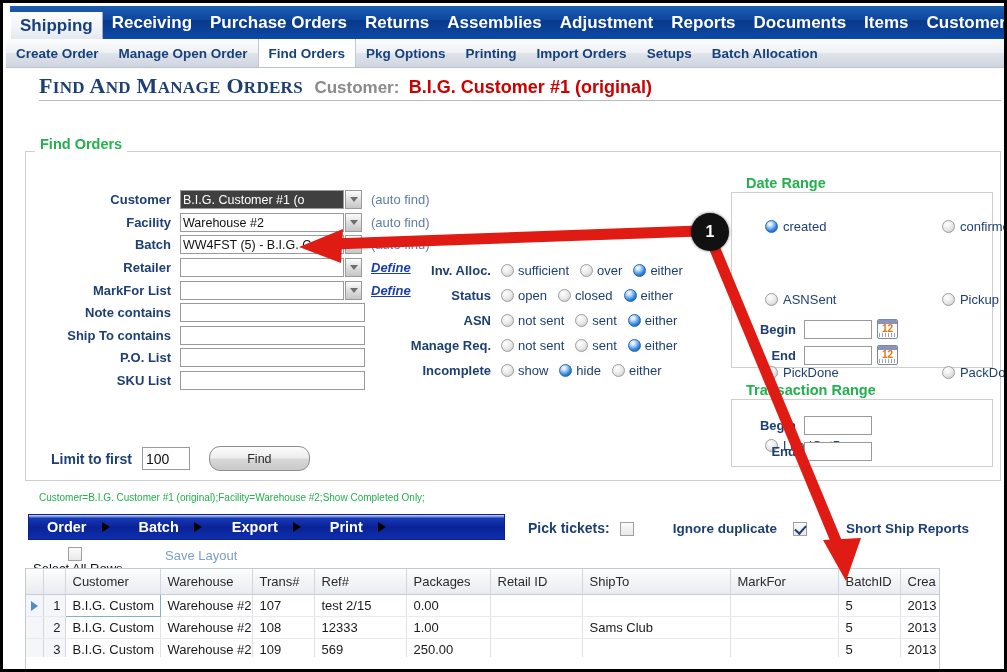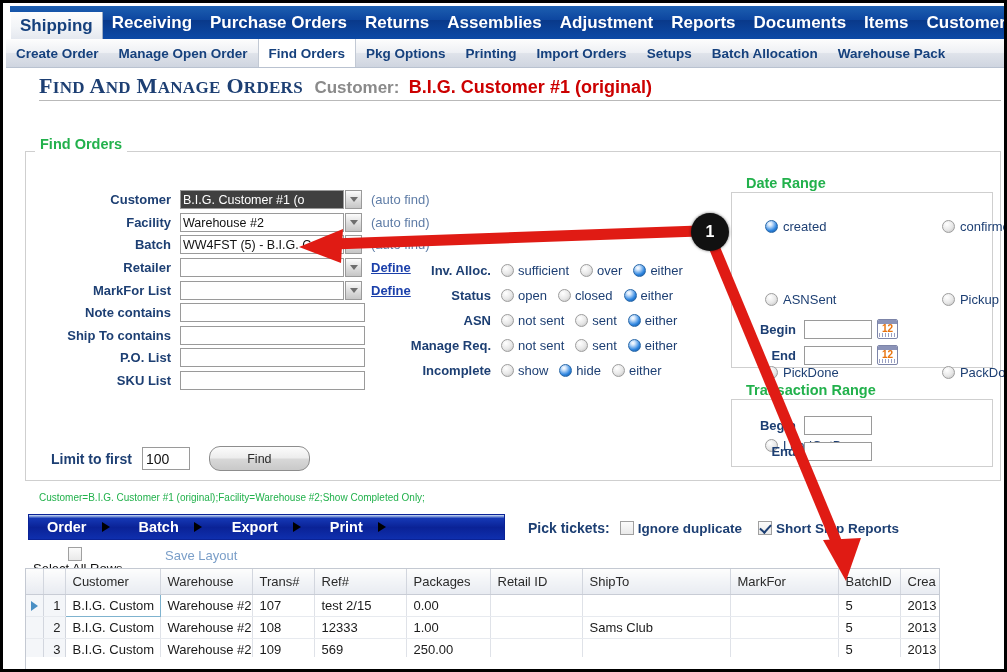--- a/index.html
+++ b/index.html
@@ -108,21 +108,21 @@
     display:flex;align-items:center;justify-content:center;
     cursor:pointer;
   }
   .fdrop .car{
     width:0;height:0;border-left:4px solid transparent;border-right:4px solid transparent;
     border-top:5px solid #6e6e6e;
   }
   .fhint{margin-left:9px;color:#5e7ca6;font-size:13px;white-space:nowrap;}
   .flink{
     margin-left:9px;color:#1a3faa;font-size:13px;font-weight:bold;
-    text-decoration:underline;cursor:pointer;white-space:nowrap;
+    text-decoration:underline;cursor:pointer;white-space:nowrap;font-style:italic;
   }
 
   
   .radios{position:absolute;left:398px;top:255px;}
   .rrow{display:flex;align-items:center;height:25px;}
   .rlabel{
     width:90px;text-align:right;padding-right:10px;
     color:#1d3f73;font-weight:bold;font-size:13px;white-space:nowrap;
   }
   .ropt{display:flex;align-items:center;margin-right:11px;cursor:pointer;white-space:nowrap;}
@@ -229,21 +229,21 @@
   .pt-label{color:#1d3f73;font-weight:bold;font-size:14px;margin-right:10px;}
   .cbox{
     width:14px;height:14px;box-sizing:border-box;
     border:1px solid #a0a0a0;background:linear-gradient(to bottom,#fbfbfb,#e9e9e9);
     position:relative;flex:0 0 auto;cursor:pointer;
   }
   .cbox.checked:after{
     content:"";position:absolute;left:3px;top:0px;width:5px;height:9px;
     border:solid #1d3f73;border-width:0 2px 2px 0;transform:rotate(42deg);
   }
-  .pt-item{display:flex;align-items:flex-start;margin-right:16px;cursor:pointer;}
+  .pt-item{display:flex;align-items:flex-end;margin-right:16px;cursor:pointer;gap:35px;}
   .pt-item .txt{color:#1d3f73;font-weight:bold;font-size:13.5px;margin-left:4px;white-space:nowrap;}
 
   
   .selectall{position:absolute;left:25px;top:544px;display:flex;align-items:center;flex-direction:column;}
   .selectall .txt{color:#111;font-size:13px;margin-left:5px;}
   .savelayout{
     position:absolute;left:162px;top:545px;
     color:#7a9ec8;font-size:13px;cursor:pointer;
   }
 
@@ -316,21 +316,20 @@
 
   <div class="subnav" id="subnav">
       <div class="stab">Create Order</div>
       <div class="stab">Manage Open Order</div>
       <div class="stab active">Find Orders</div>
       <div class="stab">Pkg Options</div>
       <div class="stab">Printing</div>
       <div class="stab">Import Orders</div>
       <div class="stab">Setups</div>
       <div class="stab">Batch Allocation</div>
-      <div class="stab">Warehouse Pack</div>
     </div>
 
   <div class="pagetitle">
     <span class="t1" id="title-heading"><span>F</span><span class="sm">IND</span> <span>A</span><span class="sm">ND</span> <span>M</span><span class="sm">ANAGE</span> <span>O</span><span class="sm">RDERS</span></span>
     <span class="t2">Customer:</span>
     <span class="t3">B.I.G. Customer #1 (original)</span>
   </div>
   <div class="titlerule"></div>
 
   <div class="gb-frame" id="findorders-frame"></div>

